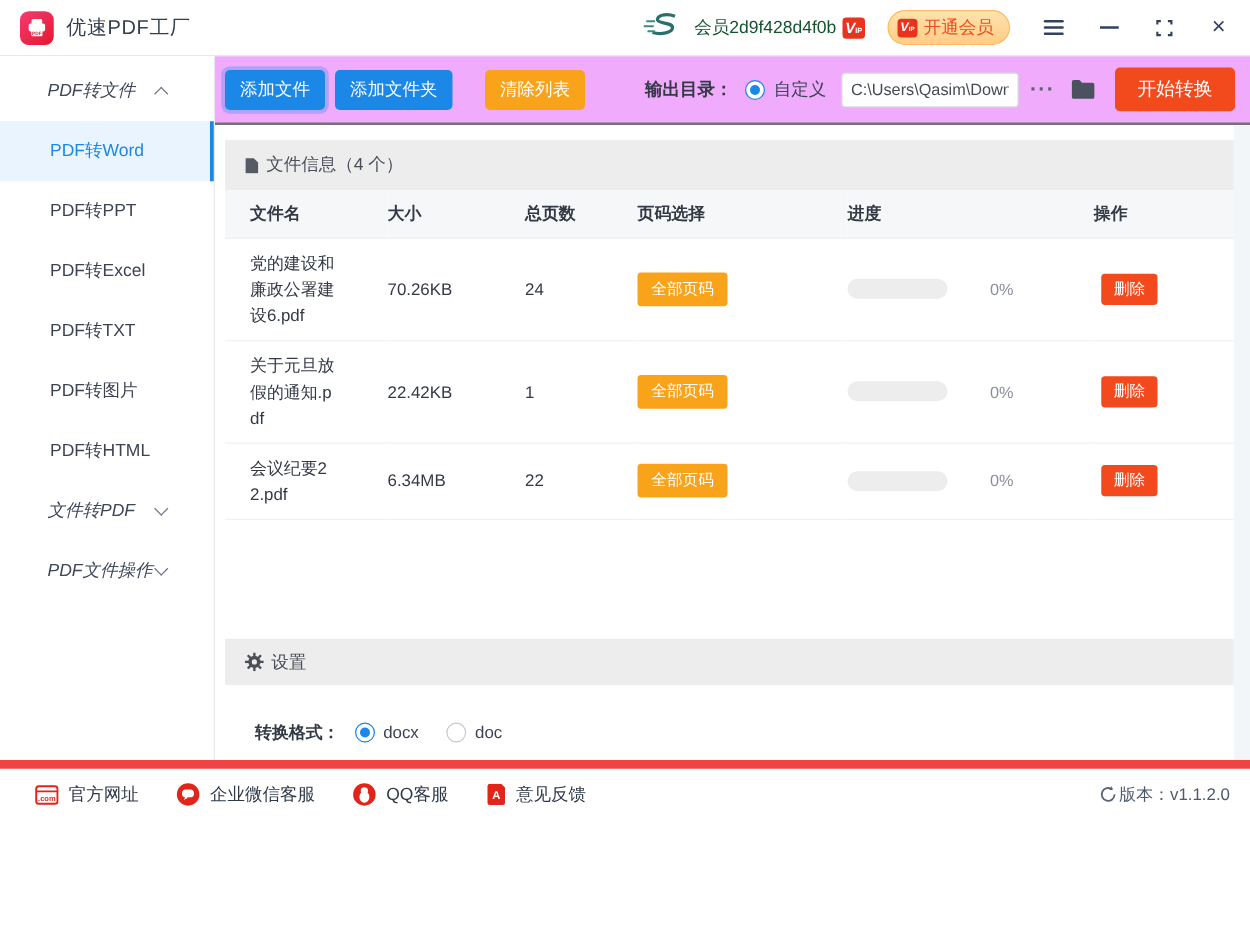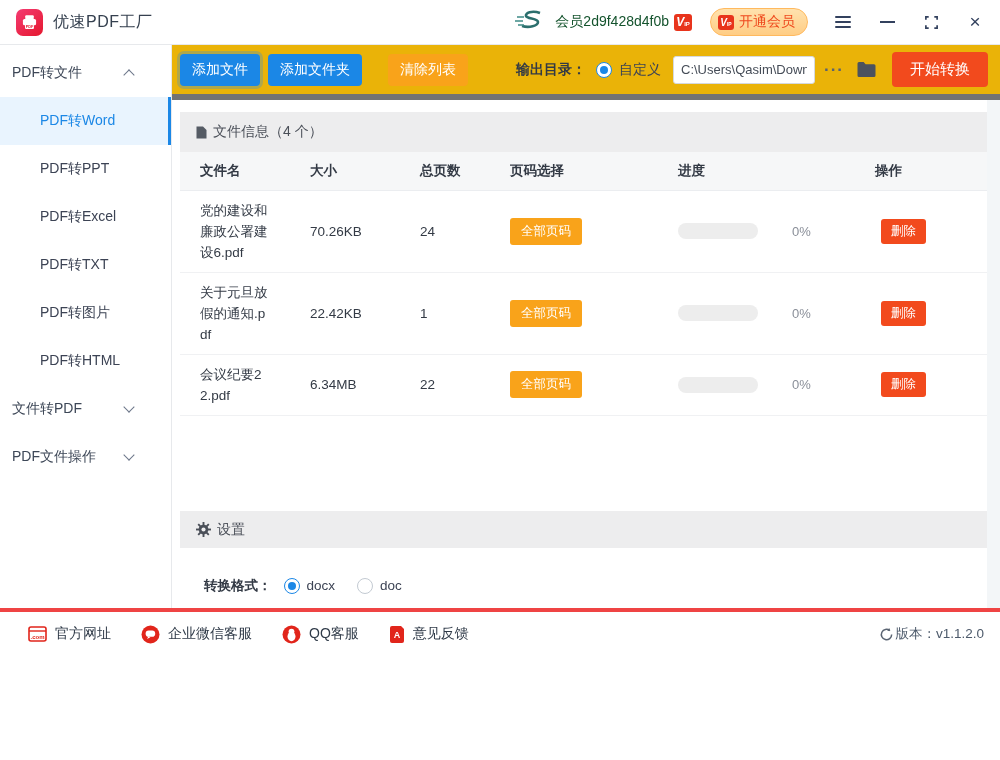--- a/index.html
+++ b/index.html
@@ -53,34 +53,34 @@
 
   
   .mainrow { flex:1 1 auto; display:flex; min-height:0; }
 
   
   .sidebar { width:172px; flex:0 0 172px; background:#fff; border-right:1px solid #e7e9ec; padding-top:4px; }
   .side-group, .side-item {
     position:relative; display:flex; align-items:center; cursor:pointer;
     height:48px; font-size:14px; color:#3d4757;
   }
-  .side-group { padding-left:12px; }
+  .side-group { padding-left:38px;font-style:italic; }
   .side-item { padding-left:40px; color:#3c4354; }
   .side-item.active { background:#e9f4fe; color:#1b87e6; }
   .side-item.active::after {
     content:""; position:absolute; right:0; top:0; width:3px; height:100%; background:#1b87e6;
   }
   .chev { position:absolute; right:38px; width:8px; height:8px; border-left:1.6px solid #6c7689; border-bottom:1.6px solid #6c7689; }
   .chev.up { transform:rotate(135deg); top:22px; }
   .chev.down { transform:rotate(-45deg); top:18px; }
 
   
   .content { flex:1 1 auto; display:flex; flex-direction:column; min-width:0; position:relative; }
   .toolbar {
-    height:55px; flex:0 0 55px; background:#eab308; border-bottom:6px solid #737373;
+    height:55px; flex:0 0 55px; background:#f0abfc; border-bottom:2px solid #737373;
     display:flex; align-items:center; padding:0 12px 0 8px;
   }
   .btn { border:none; border-radius:4px; color:#fff; cursor:pointer; font-size:14px;
          font-family:inherit; padding:7px 12px; }
   .btn-blue { background:#1b87e6; }
   .btn-focus { box-shadow:0 0 0 3px rgba(40,140,235,.30); }
   .btn-orange { background:#f9a31a; }
   .btn-start { background:#f24a1d; font-size:15px; padding:8px 18px; margin-left:auto; }
   .tb-gap { margin-left:8px; }
   .clear-gap { margin-left:26px; }
@@ -135,21 +135,21 @@
 
   .spacer { flex:1 1 auto; }
 
   .format-row { padding:15px 0 0 24px; display:flex; align-items:center; height:60px; background:#fff; }
   .format-label { font-weight:bold; font-size:13.5px; color:#333a45; margin-right:12px; }
   .format-opt { display:flex; align-items:center; gap:7px; margin-right:22px; cursor:pointer; }
   .format-opt span { color:#3c4354; font-size:13.5px; }
 
   
   .footer {
-    height:48px; flex:0 0 48px; border-top:4px solid #ef4444; background:#fff;
+    height:48px; flex:0 0 48px; border-top:7px solid #ef4444; background:#fff;
     display:flex; align-items:center; padding:0 16px 0 28px;
   }
   .flink { display:flex; align-items:center; gap:8px; margin-right:30px; cursor:pointer; }
   .flink span { color:#2f3a48; font-size:14px; }
   .version { margin-left:auto; display:flex; align-items:center; gap:1px; color:#4d5a6b; font-size:13.5px; }
 
   .doc-ic { display:inline-flex; }
   .gear-wrap { display:inline-flex; }
 </style>
 </head>

